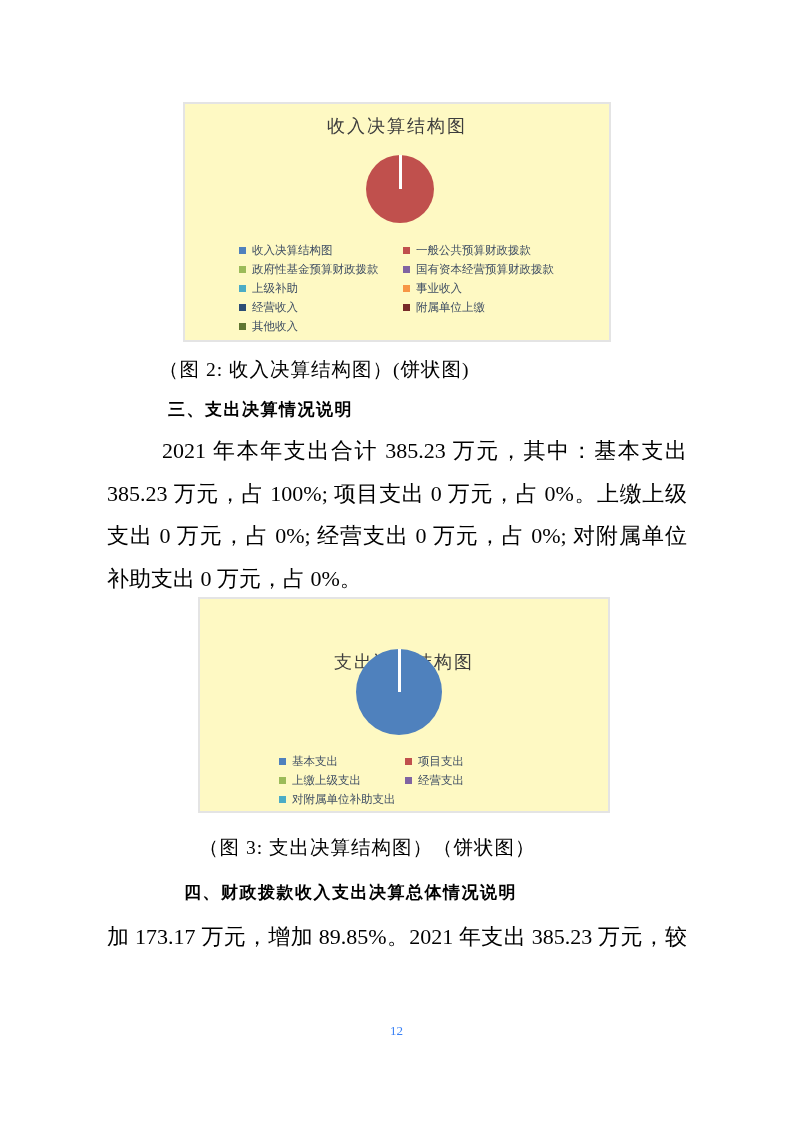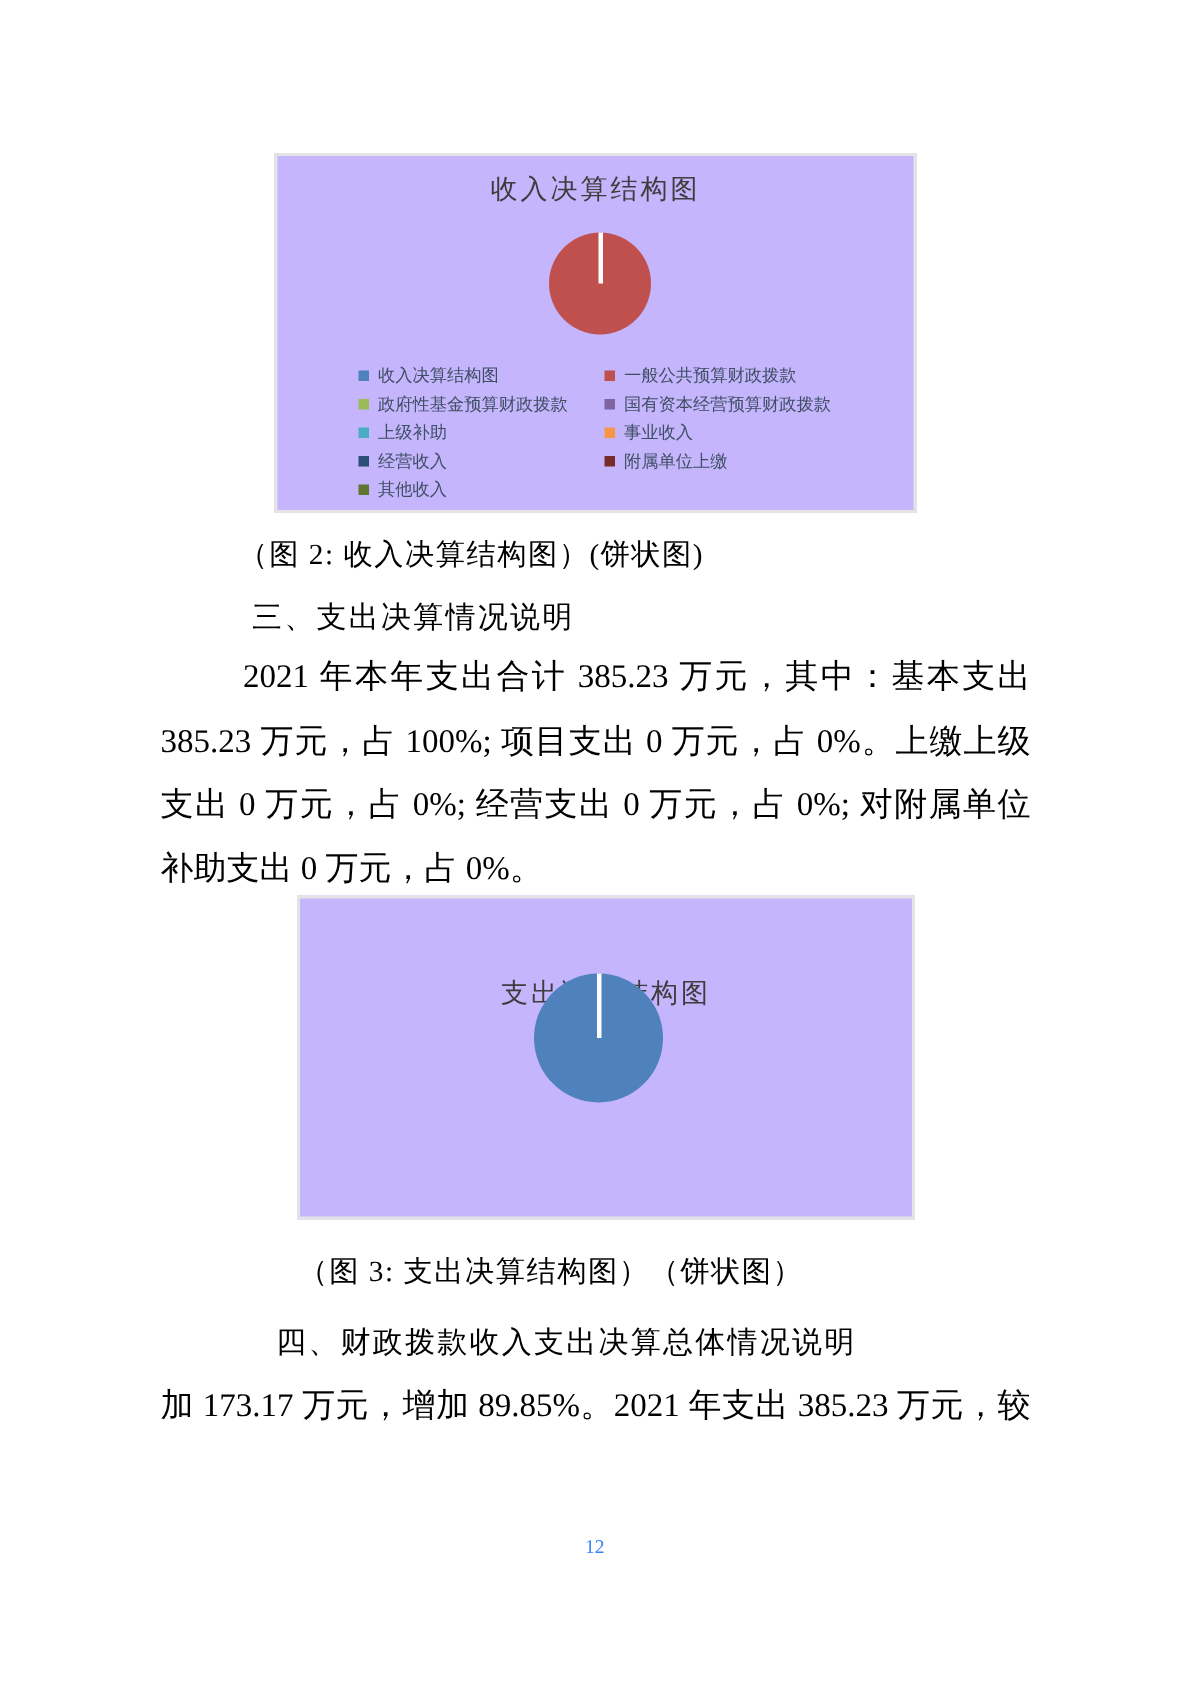--- a/index.html
+++ b/index.html
@@ -4,21 +4,21 @@
 <style>
   html,body{margin:0;padding:0;}
   body{
     width:793px;height:1122px;position:relative;background:#ffffff;
     font-family:"Liberation Serif","DejaVu Serif",serif;color:#000;
     overflow:hidden;
   }
 
   
   .chart-box{
-    position:absolute;background:#c4b5fd;border:2px solid #e4e4e4;box-sizing:border-box;
+    position:absolute;background:#fef9c3;border:2px solid #e4e4e4;box-sizing:border-box;
   }
   .chart-title{
     position:absolute;left:0;right:0;text-align:center;
     font-size:18px;letter-spacing:2px;color:#3d3d3d;
     font-family:"Liberation Serif","DejaVu Serif",serif;
   }
   .pie{
     position:absolute;border-radius:50%;
   }
   .pie .slit{
@@ -34,21 +34,21 @@
   }
   .swatch{
     width:7px;height:7px;margin-right:6px;flex:0 0 auto;display:inline-block;
   }
 
   
   .caption{
     position:absolute;font-size:19.5px;letter-spacing:1px;white-space:nowrap;
   }
   .heading{
-    position:absolute;font-size:20px;font-weight:normal;letter-spacing:1.5px;
+    position:absolute;font-size:17px;font-weight:bold;letter-spacing:1.5px;
     font-family:"Liberation Sans","DejaVu Sans",sans-serif;white-space:nowrap;
   }
   .para{
     position:absolute;width:580px;font-size:22px;line-height:42.5px;
   }
   .para .line{
     text-align:justify;text-align-last:justify;
   }
   .para .line.indent{padding-left:55px;}
   .para .line.last{text-align:left;text-align-last:auto;}
@@ -117,20 +117,42 @@
   <div class="line last">补助支出 0 万元，占 0%。</div>
 </div>
 
 <div class="chart-box" style="left:198px;top:597px;width:412px;height:216px;">
   <div class="chart-title" style="top:11px;margin-top:40px;">支出决算结构图</div>
 
   <div class="pie" style="left: 156px; top: 50px; width: 86px; height: 86px; background-color: rgb(79, 129, 189);">
     <div class="slit"></div>
   </div>
 
+  <div class="legend" style="left:79px;top:153px;grid-template-columns:126px auto;grid-auto-rows:19px;">
+    <div class="legend-item">
+      <span class="swatch" style="background-color: rgb(79, 129, 189);"></span>
+      <span>基本支出</span>
+    </div>
+    <div class="legend-item">
+      <span class="swatch" style="background-color: rgb(192, 80, 77);"></span>
+      <span>项目支出</span>
+    </div>
+    <div class="legend-item">
+      <span class="swatch" style="background-color: rgb(155, 187, 89);"></span>
+      <span>上缴上级支出</span>
+    </div>
+    <div class="legend-item">
+      <span class="swatch" style="background-color: rgb(128, 100, 162);"></span>
+      <span>经营支出</span>
+    </div>
+    <div class="legend-item">
+      <span class="swatch" style="background-color: rgb(75, 172, 198);"></span>
+      <span>对附属单位补助支出</span>
+    </div>
+  </div>
 </div>
 
 <div class="caption" style="left:199px;top:834px;">（图 3: 支出决算结构图）（饼状图）</div>
 
 <div class="heading" style="left:184px;top:881px;">四、财政拨款收入支出决算总体情况说明</div>
 
 <div class="para" style="left:107px;top:916px;">
   <div class="line">加 173.17 万元，增加 89.85%。2021 年支出 385.23 万元，较</div>
 </div>
 

